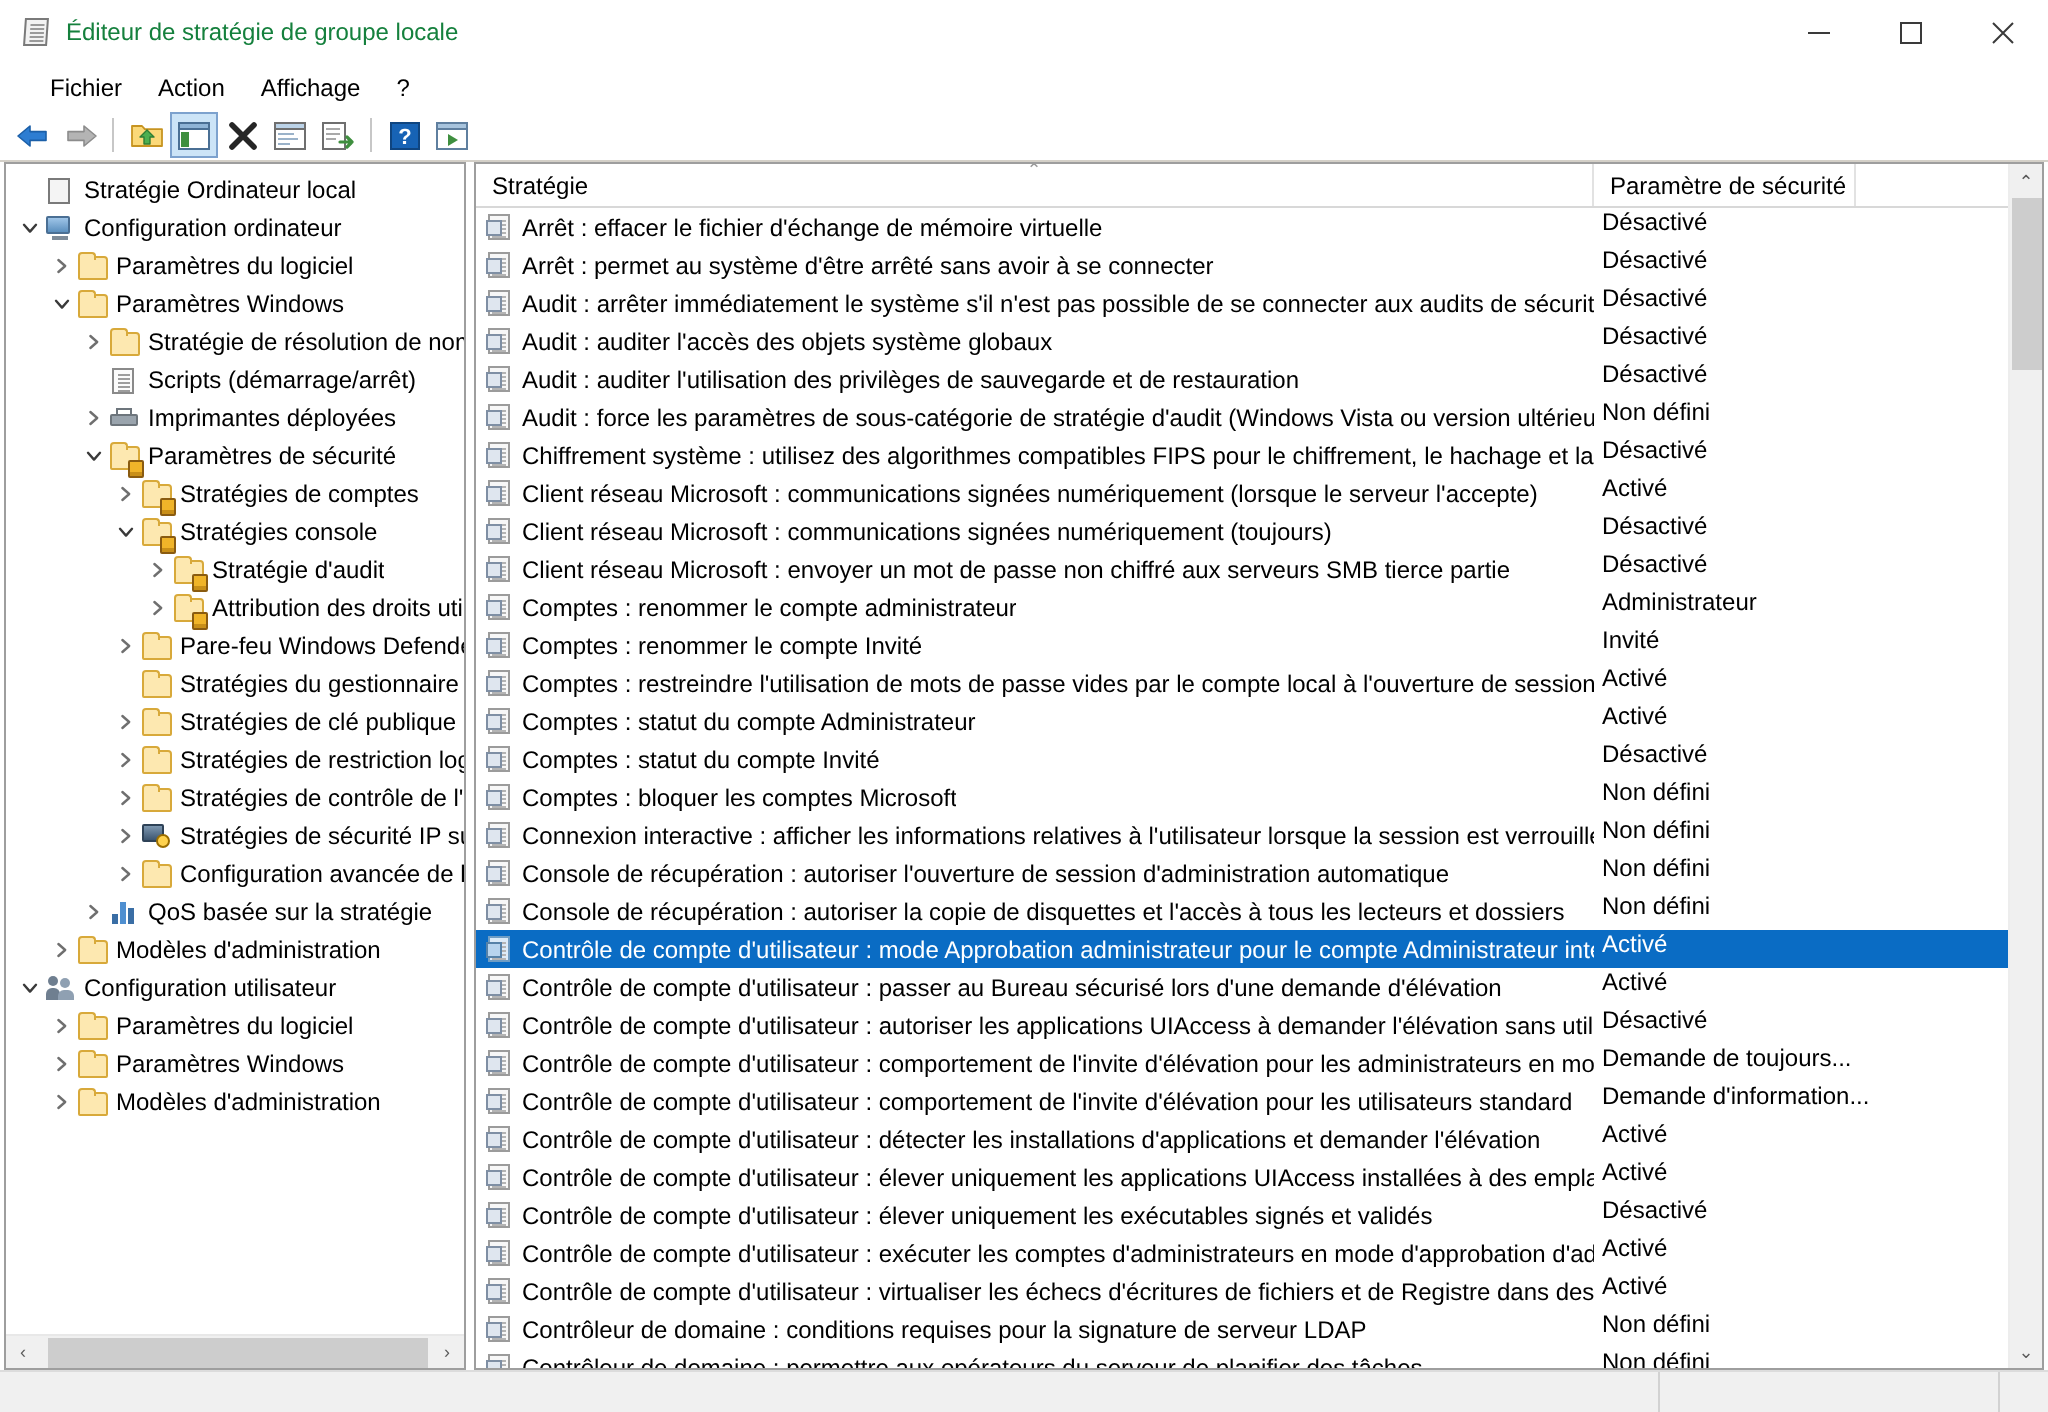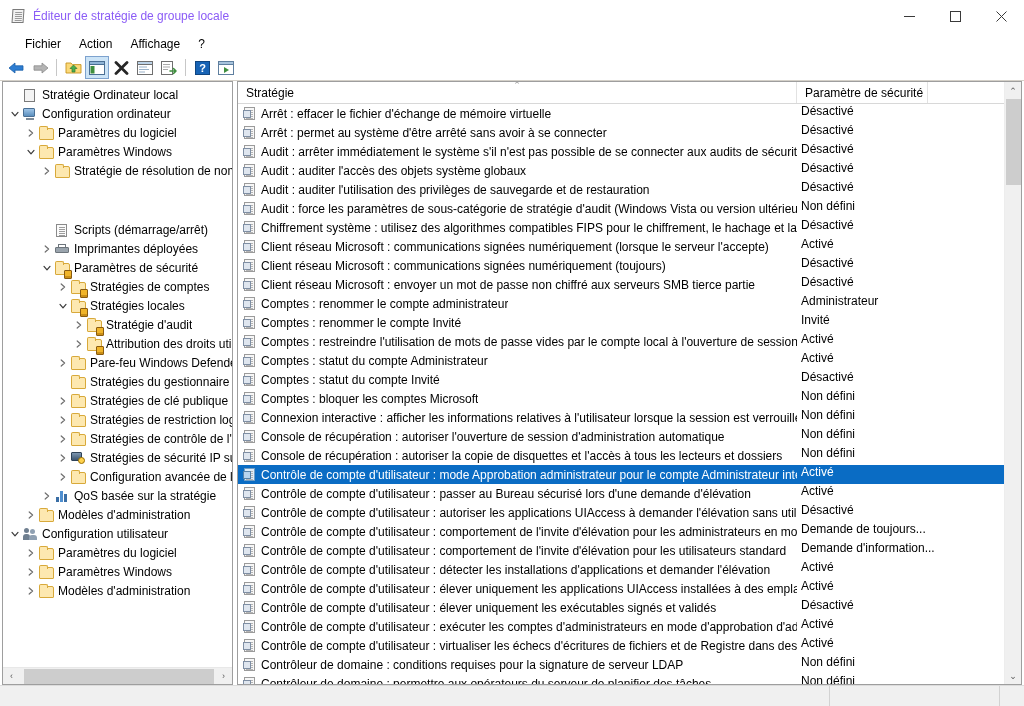--- a/index.html
+++ b/index.html
@@ -37,21 +37,21 @@
   }
   .doc-glyph::before {
     content: "";
     position: absolute; left: 2px; top: 2px;
     width: 7px; height: 1px;
     box-shadow: 0 2px 0 #9a9a9a, 0 4px 0 #9a9a9a, 0 6px 0 #9a9a9a, 0 8px 0 #9a9a9a;
     background: #9a9a9a;
   }
   #title-text {
     font-size: 12px;
-    color: #8b5cf6;
+    color: #15803d;
     white-space: nowrap;
   }
   #window-buttons {
     position: absolute;
     right: 0; top: 0;
     height: 32px;
     display: flex;
   }
   .win-btn {
     width: 46px; height: 32px;
@@ -611,21 +611,21 @@
           <span class="twisty">
             <svg width="8" height="8" viewBox="0 0 8 8">
               <path d="M2.2 1 L5.6 4 L2.2 7" fill="none" stroke="#6f6f6f" stroke-width="1.2" stroke-linecap="round" stroke-linejoin="round"></path>
             </svg>
           </span>
           <span class="tree-icon">
             <span class="ic-folder"></span>
           </span>
           <span class="tree-label">Stratégie de résolution de noms</span>
         </div>
-        <div class="tree-row" style="padding-left: 36px; margin-top: 40px;">
+        <div class="tree-row" style="padding-left: 36px;">
           <span class="twisty"></span>
           <span class="tree-icon">
             <span class="ic-script"></span>
           </span>
           <span class="tree-label">Scripts (démarrage/arrêt)</span>
         </div>
         <div class="tree-row" style="padding-left: 36px;">
           <span class="twisty">
             <svg width="8" height="8" viewBox="0 0 8 8">
               <path d="M2.2 1 L5.6 4 L2.2 7" fill="none" stroke="#6f6f6f" stroke-width="1.2" stroke-linecap="round" stroke-linejoin="round"></path>
@@ -663,21 +663,21 @@
         </div>
         <div class="tree-row" style="padding-left: 52px;">
           <span class="twisty">
             <svg width="8" height="8" viewBox="0 0 8 8">
               <path d="M1 2.4 L4 5.8 L7 2.4" fill="none" stroke="#3a3a3a" stroke-width="1.2" stroke-linecap="round" stroke-linejoin="round"></path>
             </svg>
           </span>
           <span class="tree-icon">
             <span class="ic-folder ic-lock-ovl"></span>
           </span>
-          <span class="tree-label">Stratégies locales</span>
+          <span class="tree-label">Stratégies console</span>
         </div>
         <div class="tree-row" style="padding-left: 68px;">
           <span class="twisty">
             <svg width="8" height="8" viewBox="0 0 8 8">
               <path d="M2.2 1 L5.6 4 L2.2 7" fill="none" stroke="#6f6f6f" stroke-width="1.2" stroke-linecap="round" stroke-linejoin="round"></path>
             </svg>
           </span>
           <span class="tree-icon">
             <span class="ic-folder ic-lock-ovl"></span>
           </span>

